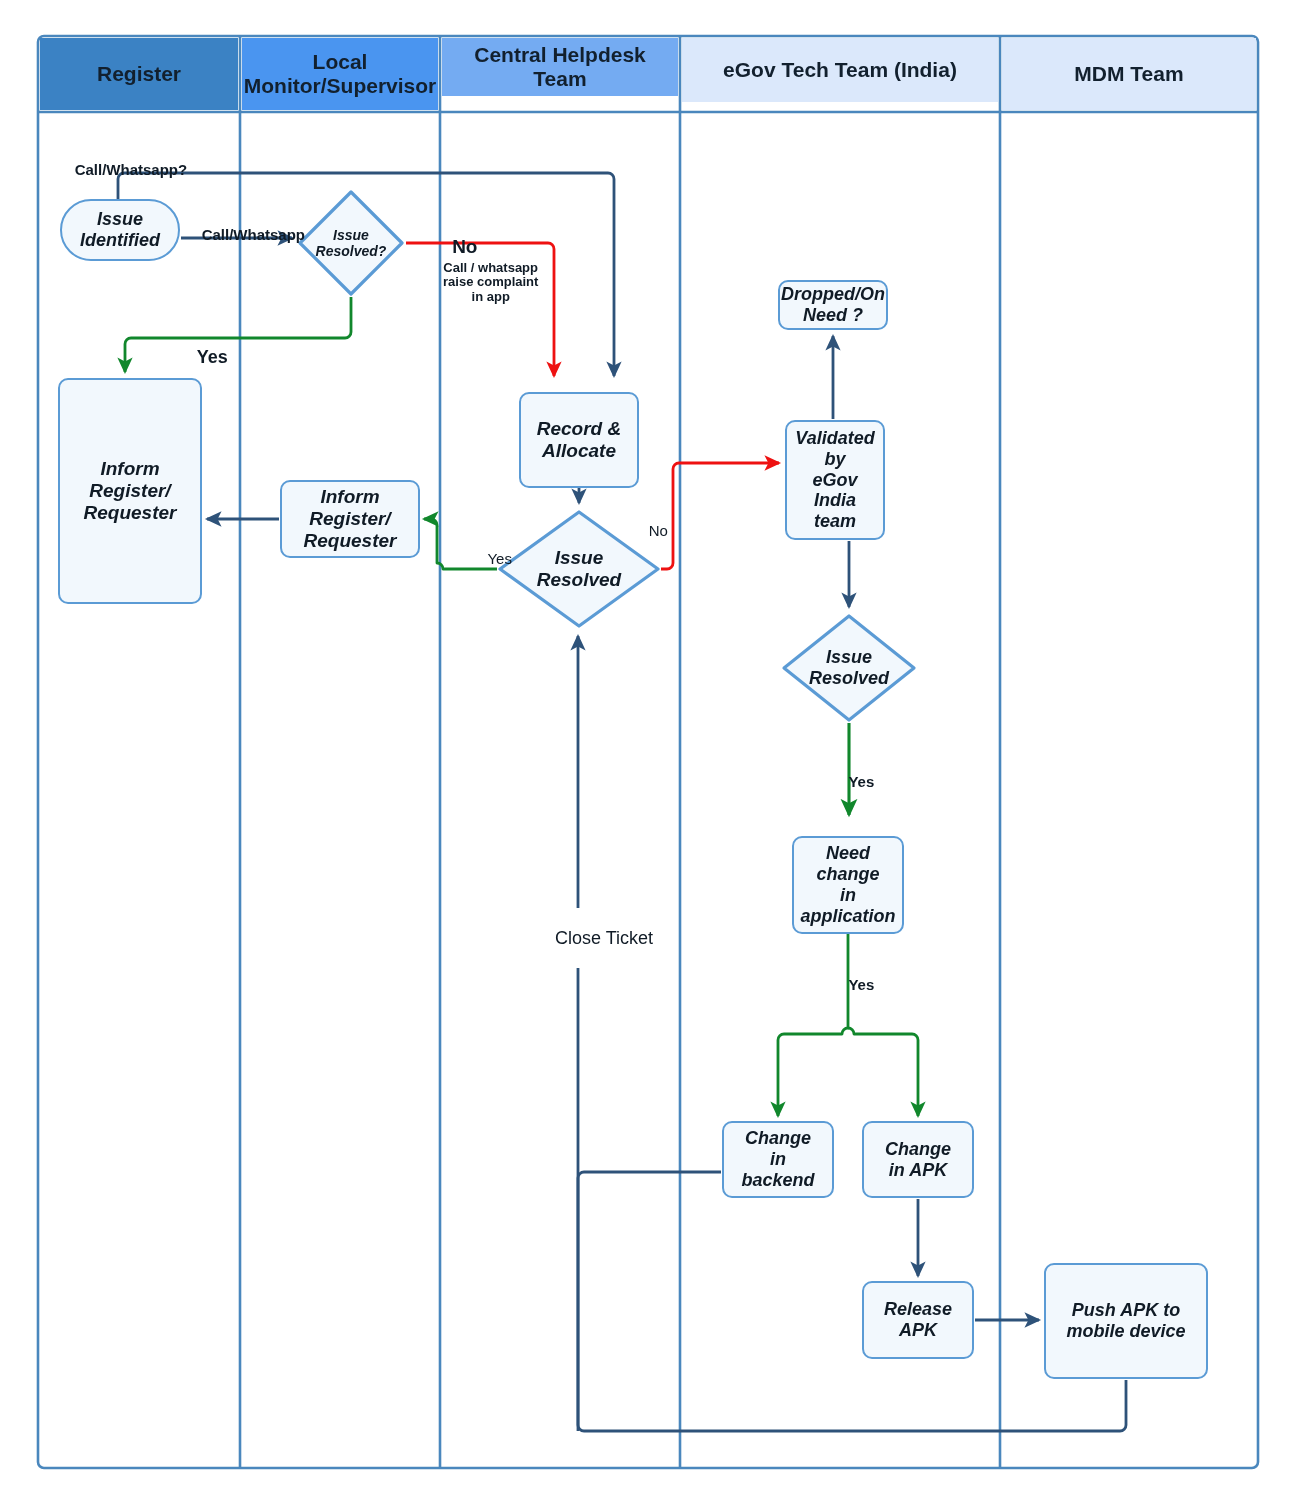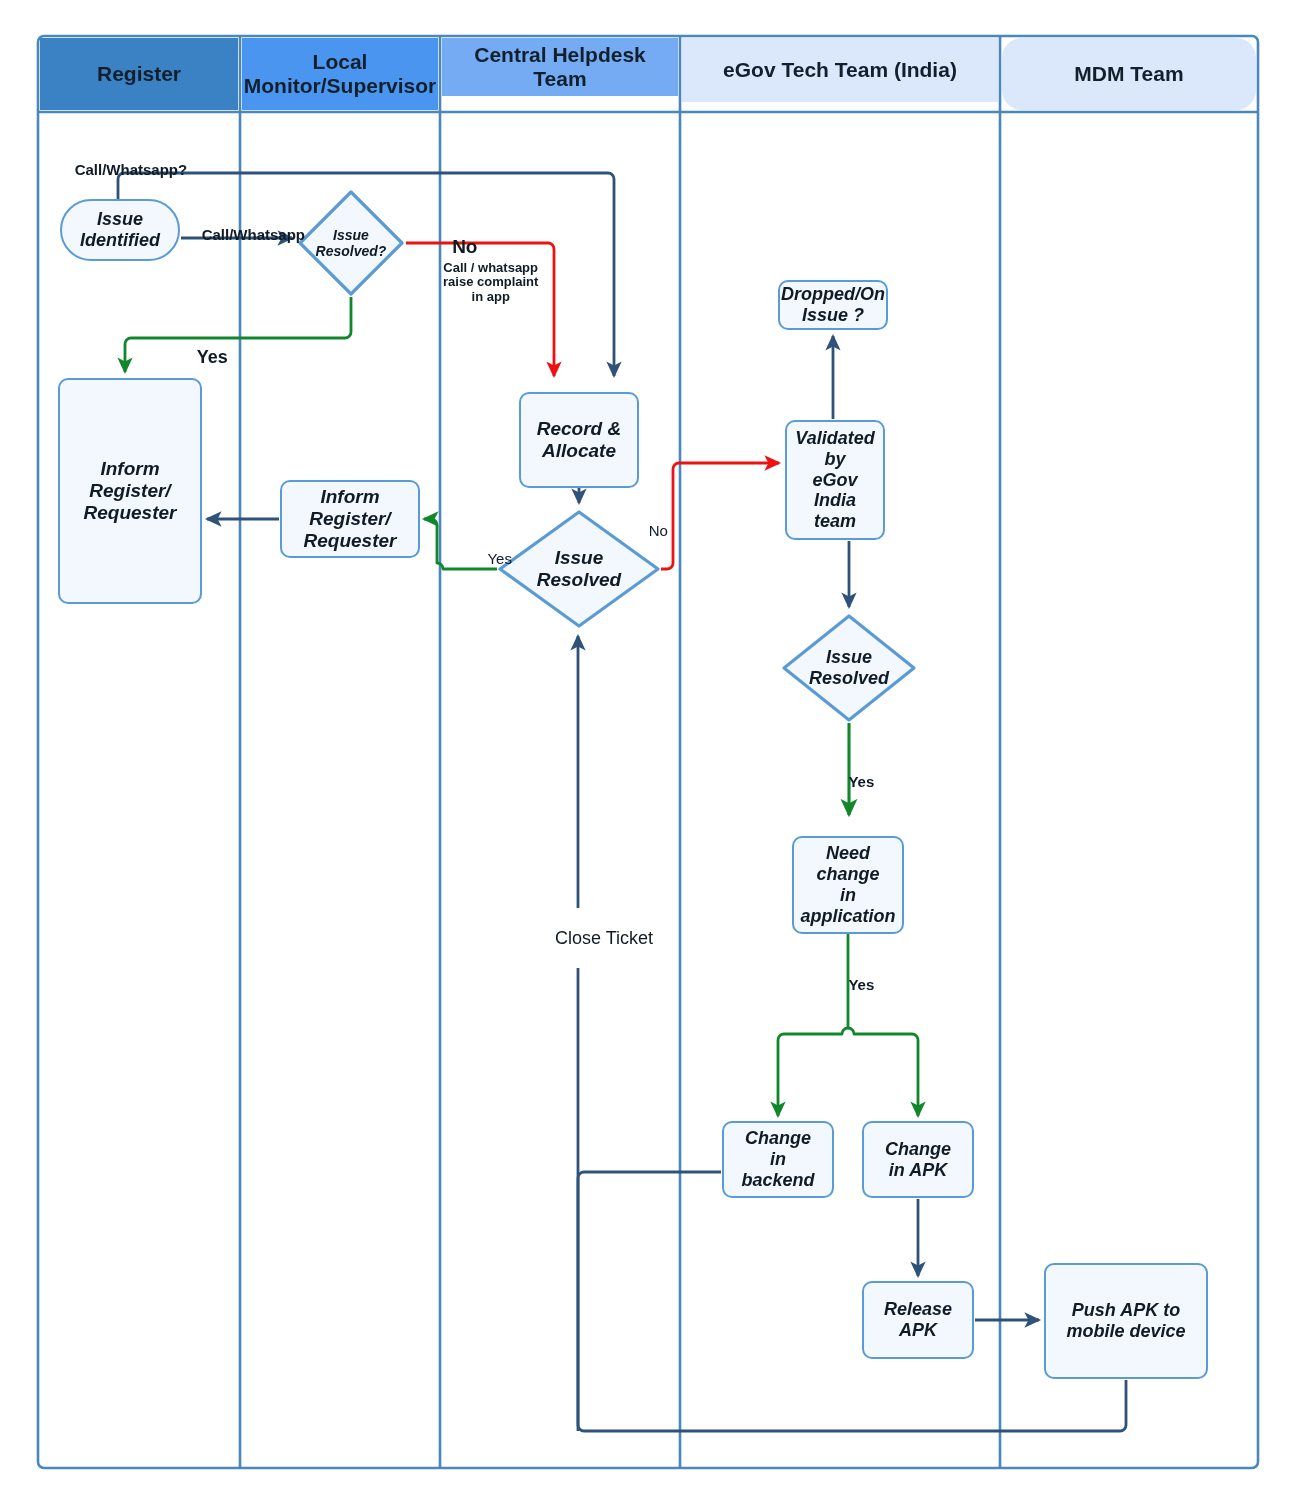--- a/index.html
+++ b/index.html
@@ -98,21 +98,21 @@
     <span>Local
 Monitor/Supervisor</span>
   </div>
   <div class="lane-head" style="left:442px;top:38px;width:236px;height:58px;background:#74abf2;white-space:pre-line;">
     <span>Central Helpdesk
 Team</span>
   </div>
   <div class="lane-head" style="left:682px;top:38px;width:316px;height:64px;background:#dbe8fb;white-space:pre-line;">
     <span>eGov Tech Team (India)</span>
   </div>
-  <div class="lane-head" style="left:1002px;top:38px;width:254px;height:72px;background:#dbe8fb;white-space:pre-line;border-radius:20px;">
+  <div class="lane-head" style="left:1002px;top:38px;width:254px;height:72px;background:#dbe8fb;white-space:pre-line;">
     <span>MDM Team</span>
   </div>
 
   <div class="node stadium" style="left:60px;top:199px;width:120px;height:62px;font-size:18px;white-space:pre-line;">
     <span>Issue
 Identified</span>
   </div>
 
   <div class="diamond" style="left:297px;top:189px;width:108px;height:108px;">
     <svg viewBox="0 0 108 108" width="108" height="108">
@@ -146,21 +146,21 @@
       <polygon points="82,3 161,60 82,117 3,60" fill="#f2f8fd" stroke="#5b9bd5" stroke-width="3.2" stroke-linejoin="round"></polygon>
     </svg>
     <div class="dlabel" style="font-size:19px;white-space:pre-line;">
       <span>Issue
 Resolved</span>
     </div>
   </div>
 
   <div class="node rect" style="left:778px;top:280px;width:110px;height:50px;font-size:18px;white-space:pre-line;">
     <span>Dropped/On
-Issue ?</span>
+Need ?</span>
   </div>
 
   <div class="node rect" style="left:785px;top:420px;width:100px;height:120px;font-size:18px;white-space:pre-line;">
     <span>Validated
 by
 eGov
 India
 team</span>
   </div>
 

